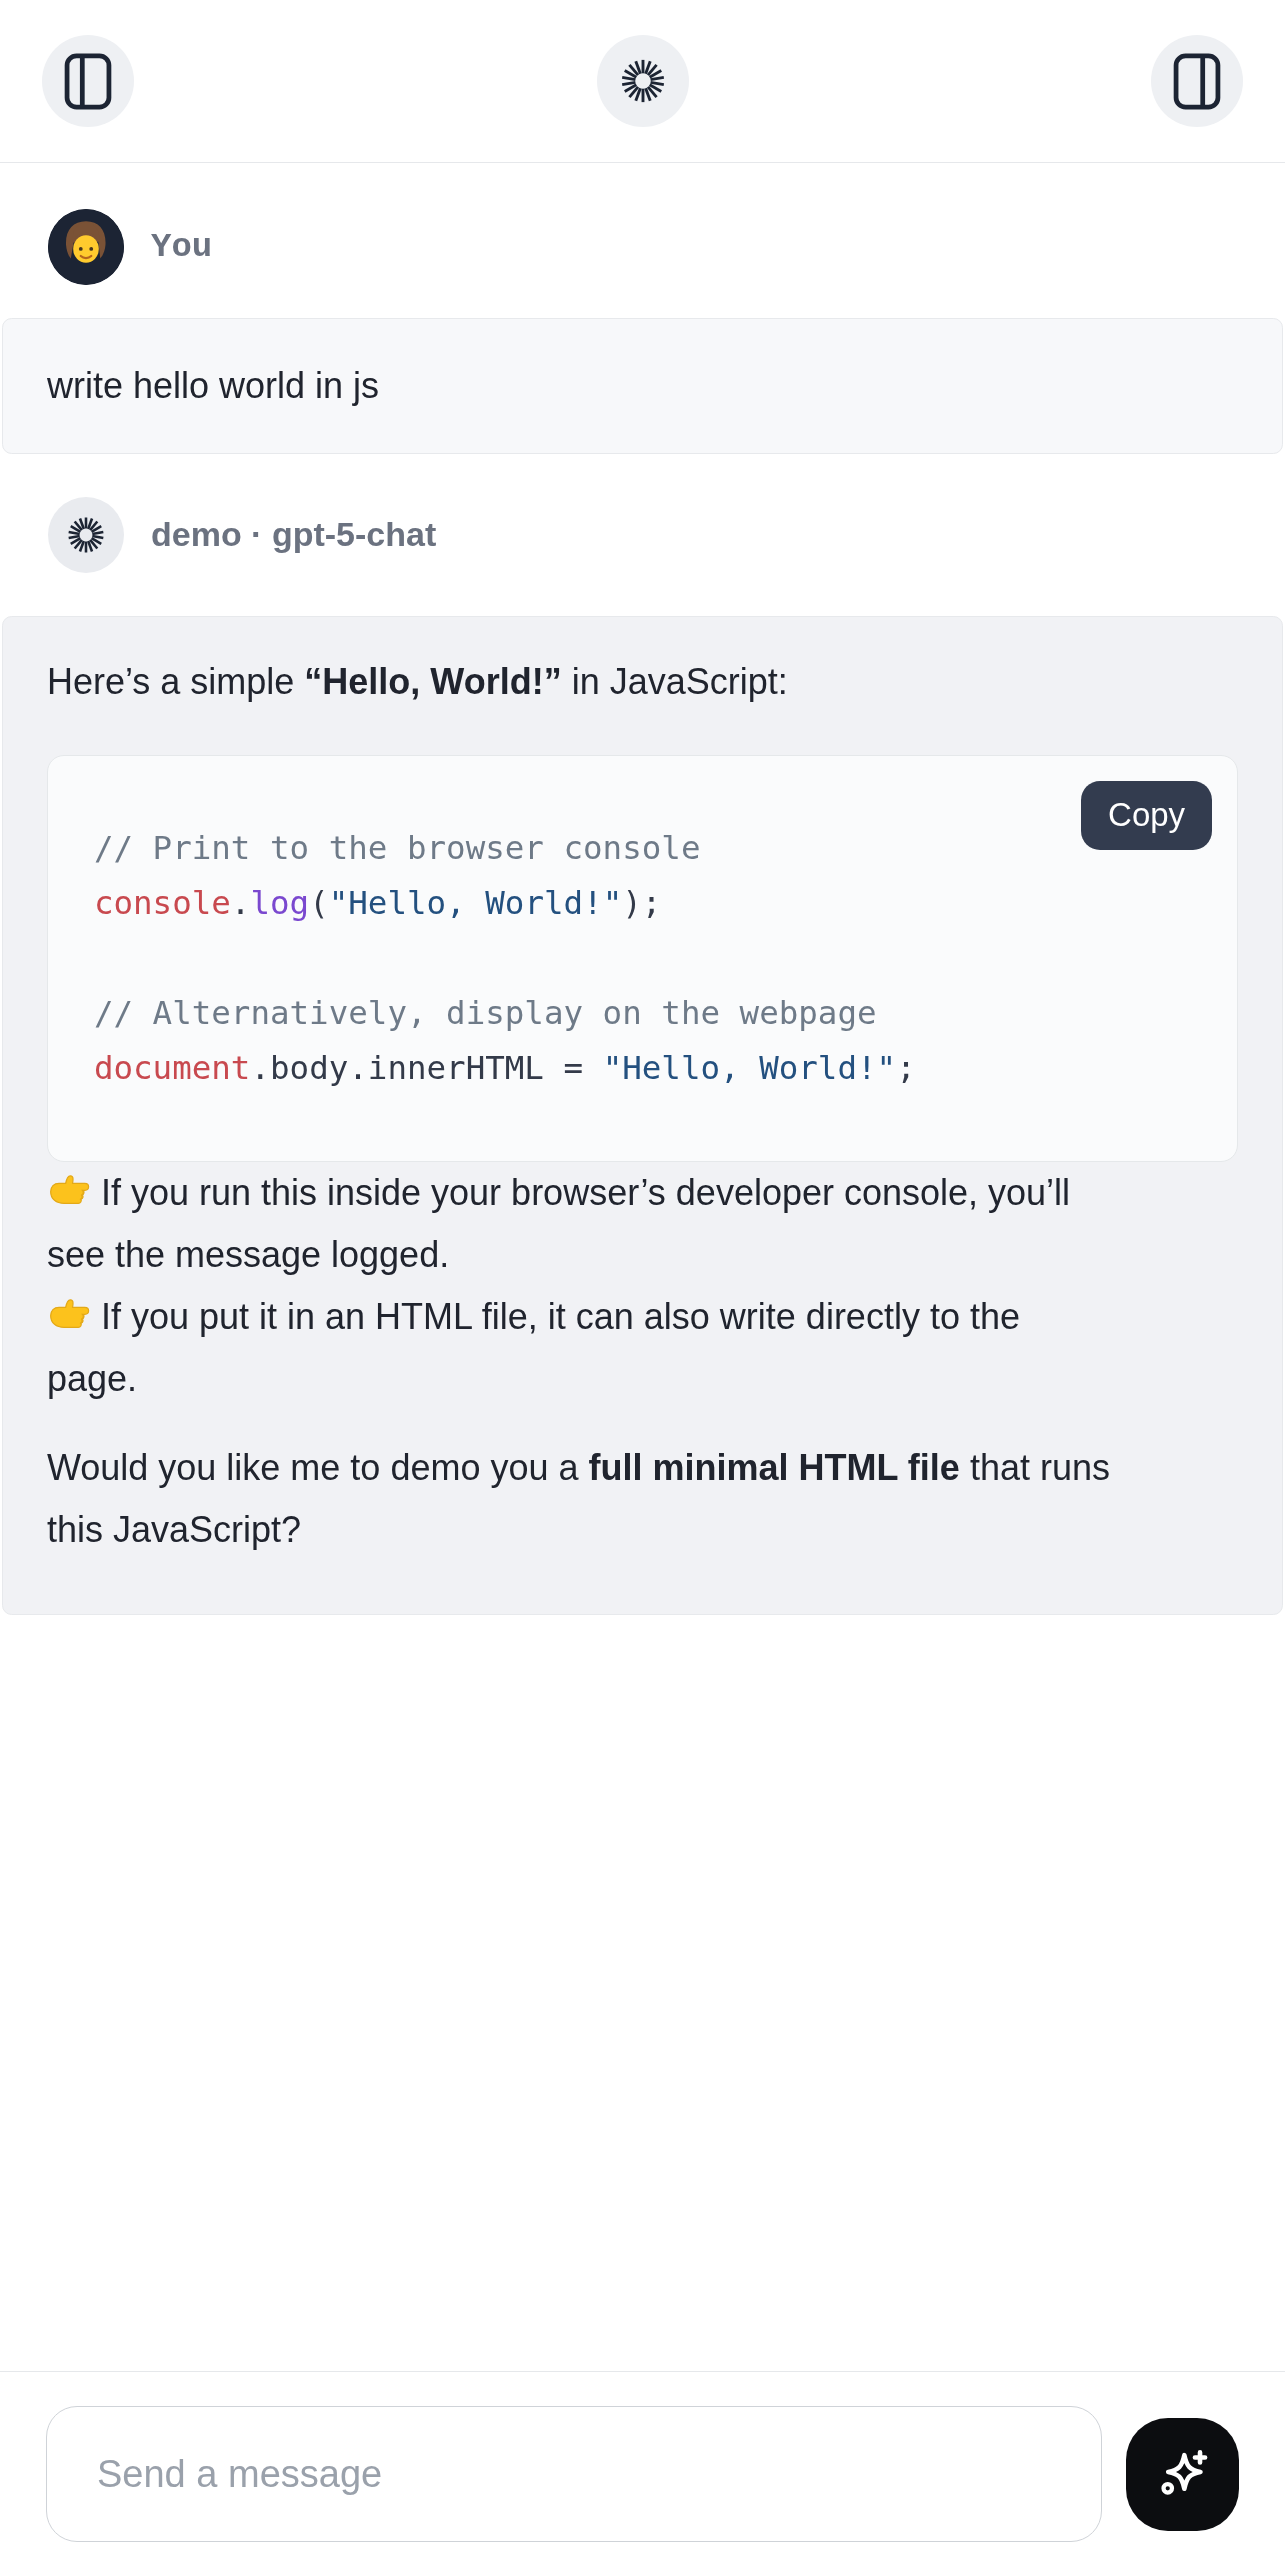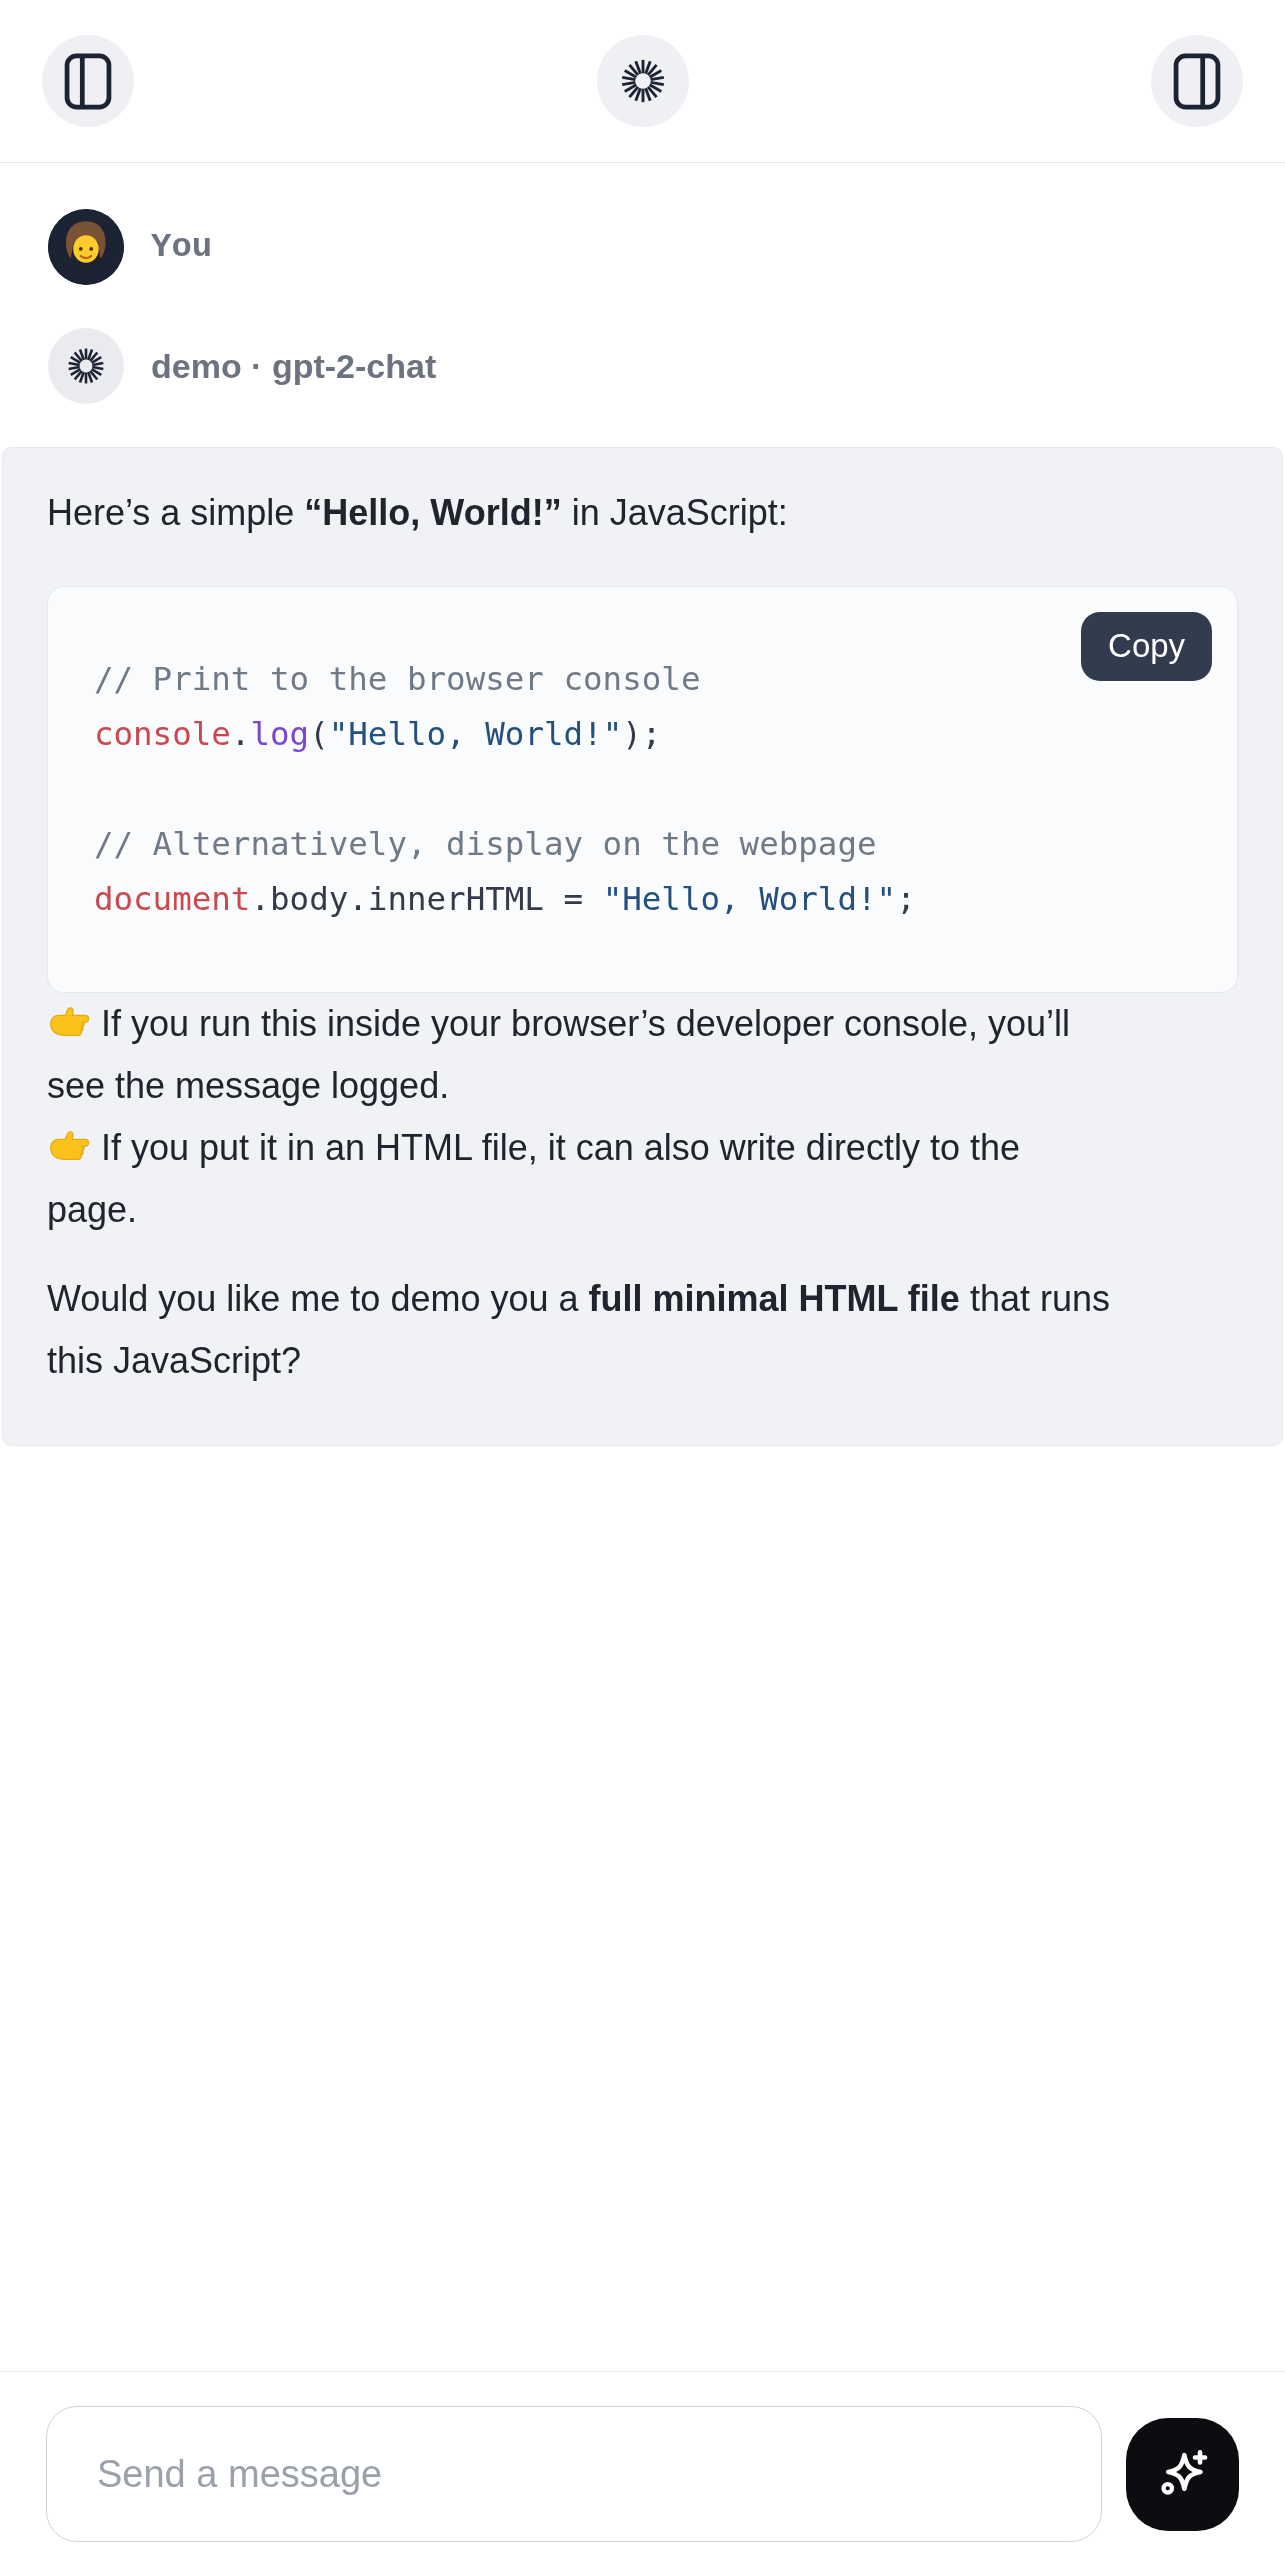--- a/index.html
+++ b/index.html
@@ -160,20 +160,23 @@
             <path d="M40 13c-14 0-22 10-21 25 .5 7 3 12 5 14l3-17c8 5 18 5 26-1l2 18c2-2 5-7 5.5-14C61.5 23 54 13 40 13z" fill="#7a5236"></path>
             <ellipse cx="40" cy="42" rx="13.5" ry="14.5" fill="#ffcb2e"></ellipse>
             <path d="M26 37c2-8 7-12 14-12s12 4 14 12c1.5-14-5-23-14-23s-15.5 9-14 23z" fill="#7a5236"></path>
             <circle cx="34.5" cy="42" r="2" fill="#47361f"></circle>
             <circle cx="45.5" cy="42" r="2" fill="#47361f"></circle>
             <path d="M34.5 49.5c3.2 3 7.8 3 11 0" stroke="#b5651d" stroke-width="2.4" fill="none" stroke-linecap="round"></path>
           </g>
         </svg>
       </div>
       <span class="sender-label">You</span>
+    </div>
+    <div class="band user">
+      <p>write hello world in js</p>
     </div>
   </div>
 
   <div>
     <div class="sender-row assistant">
       <div class="avatar assistant">
         <svg class="starburst" width="40" height="40" viewBox="-25 -25 50 50" stroke="currentColor" stroke-width="3.2" style="color: var(--icon-dark);">
           <g>
             <line y1="-8" y2="-22"></line>
             <line y1="-8" y2="-22" transform="rotate(20)"></line>
@@ -189,21 +192,21 @@
             <line y1="-8" y2="-22" transform="rotate(220)"></line>
             <line y1="-8" y2="-22" transform="rotate(240)"></line>
             <line y1="-8" y2="-22" transform="rotate(260)"></line>
             <line y1="-8" y2="-22" transform="rotate(280)"></line>
             <line y1="-8" y2="-22" transform="rotate(300)"></line>
             <line y1="-8" y2="-22" transform="rotate(320)"></line>
             <line y1="-8" y2="-22" transform="rotate(340)"></line>
           </g>
         </svg>
       </div>
-      <span class="sender-label">demo · gpt-2-chat</span>
+      <span class="sender-label">demo · gpt-5-chat</span>
     </div>
 
     <div class="band assistant">
       <p><span>Here’s a simple </span><span class="b">“Hello, World!”</span><span> in JavaScript:</span></p>
 
       <div class="codeblock">
         <button class="copy-btn">Copy</button>
         <pre><div class="code-line"><span class="tok-cmt">// Print to the browser console</span></div><div class="code-line"><span class="tok-red">console</span><span class="tok-pln">.</span><span class="tok-pur">log</span><span class="tok-pln">(</span><span class="tok-str">"Hello, World!"</span><span class="tok-pln">);</span></div><div class="code-line">&nbsp;</div><div class="code-line"><span class="tok-cmt">// Alternatively, display on the webpage</span></div><div class="code-line"><span class="tok-red">document</span><span class="tok-pln">.body.innerHTML = </span><span class="tok-str">"Hello, World!"</span><span class="tok-pln">;</span></div></pre>
       </div>
 

